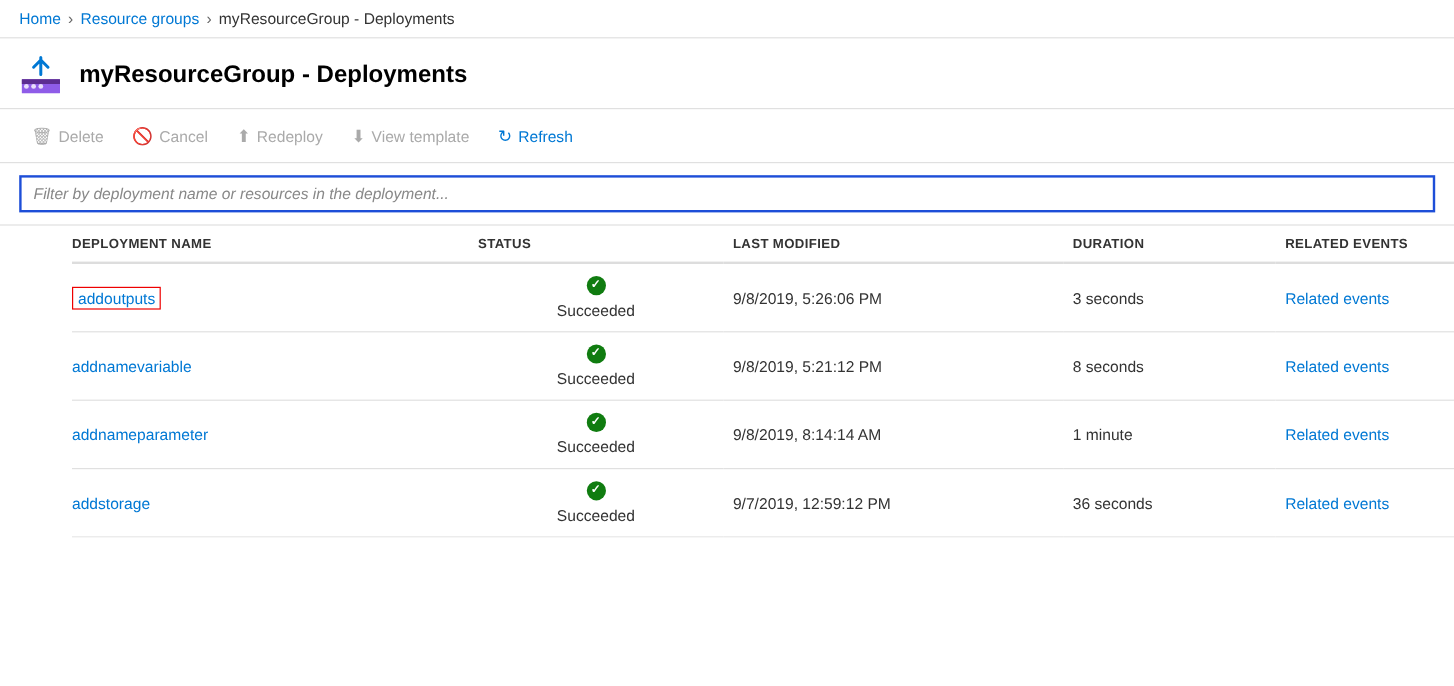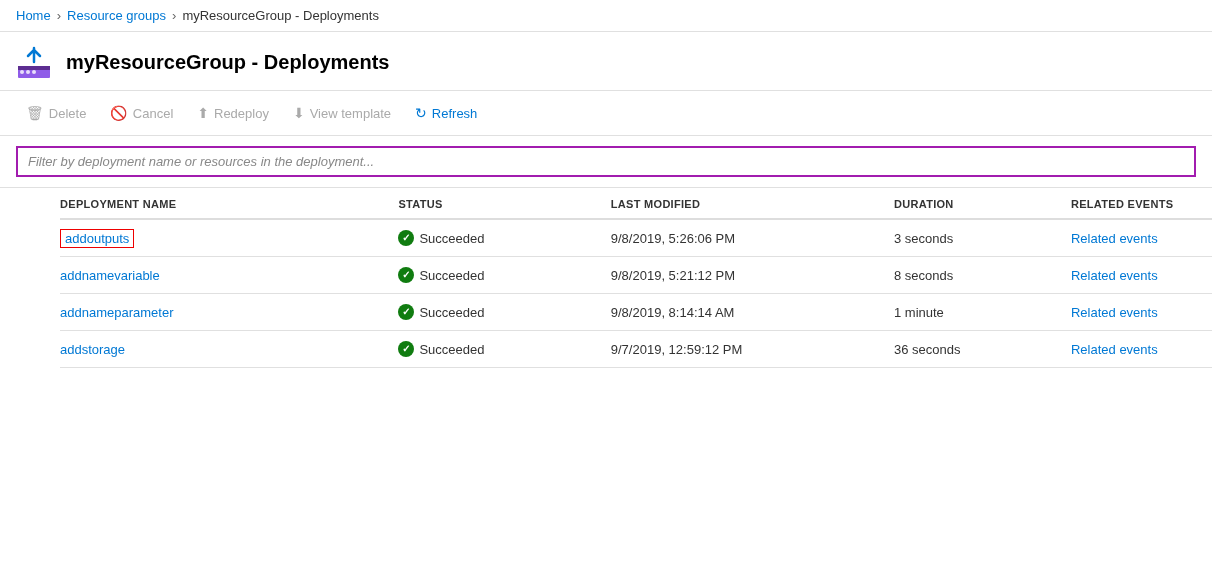--- a/index.html
+++ b/index.html
@@ -67,21 +67,21 @@
     .toolbar-btn.refresh { color: #0078d4; font-weight: 500; }
     .toolbar-btn.refresh .btn-icon { color: #0078d4; }
 
     .filter-bar {
       padding: 10px 16px;
       border-bottom: 1px solid #e0e0e0;
     }
     .filter-input {
       width: 100%;
       padding: 6px 10px;
-      border: 2px solid #a21caf;
+      border: 2px solid #1d4ed8;
       border-radius: 0;
       font-size: 13px;
       color: #333;
       outline: none;
     }
     .filter-input::placeholder { color: #888; font-style: italic; }
 
     .table-container { padding: 0 16px; }
 
     .data-table {
@@ -118,20 +118,21 @@
     }
     .deployment-link.selected-link {
       border: 1px solid #e00;
       padding: 1px 4px;
     }
 
     .status-cell {
       display: flex;
       align-items: center;
       gap: 5px;
+      flex-direction: column;
     }
     .status-icon {
       width: 16px;
       height: 16px;
       border-radius: 50%;
       background: #107c10;
       display: inline-flex;
       align-items: center;
       justify-content: center;
       flex-shrink: 0;

